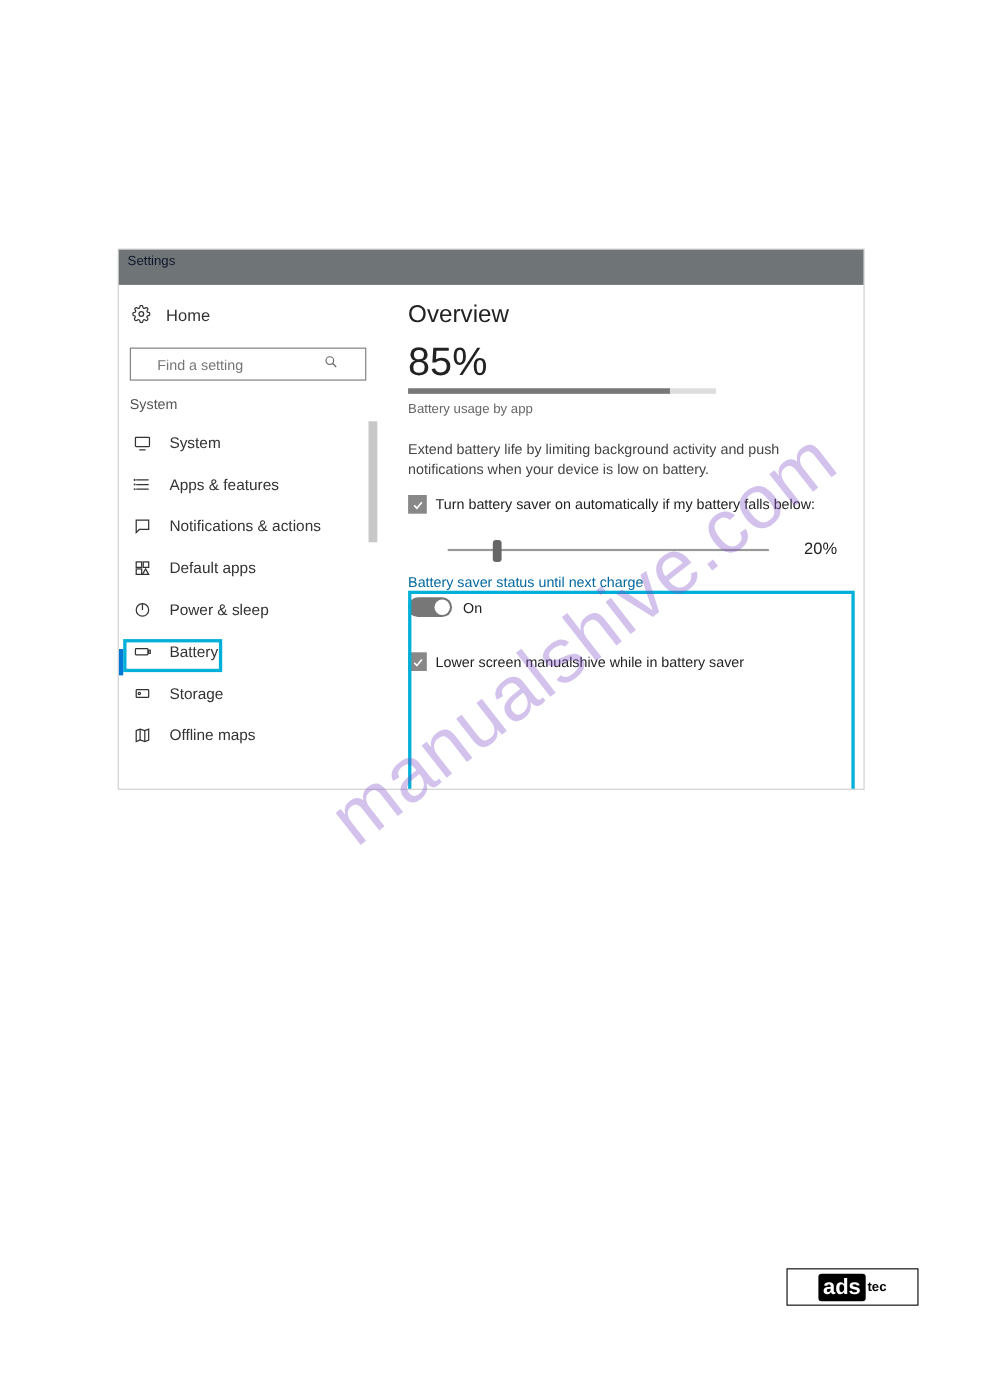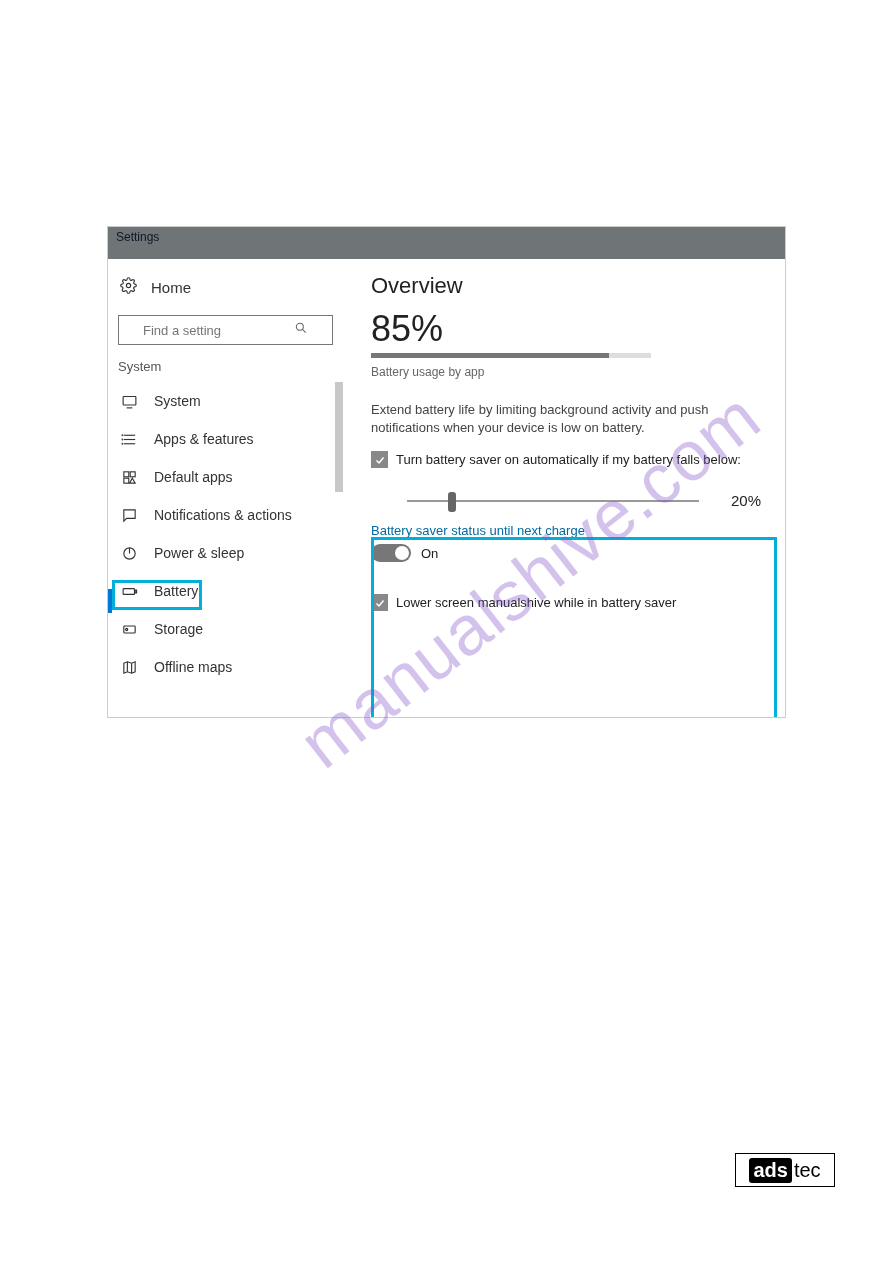--- a/index.html
+++ b/index.html
@@ -194,27 +194,27 @@
     transform: rotate(-38deg);
     pointer-events:none;
     font-weight: 400;
     letter-spacing: 1px;
     font-family: Arial, sans-serif;
   }
   .adstec-logo {
     position: absolute;
     bottom: 76px;
     right: 58px;
-    width: 100px; height: 34px;
+    width: 120px; height: 34px;
     border: 1px solid #000;
     display:flex; align-items:center; justify-content:center;
     font-family: Arial, sans-serif;
   }
   .adstec-logo .ads { background:#000; color:#fff; font-weight:bold; font-size:20px; padding:1px 4px; border-radius:3px;}
-  .adstec-logo .tec { color:#000; font-weight:normal; font-size:20px; padding-left:2px;}
+  .adstec-logo .tec { color:#000; font-weight:bold; font-size:12px; padding-left:2px;}
 </style>
 </head>
 <body>
 
 <div class="settings-window">
   <div class="titlebar">Settings</div>
   <div class="body-area">
 
     <div class="sidebar">
       <div class="home-row">
@@ -258,35 +258,35 @@
                 <circle cx="2" cy="6" r="0.5"></circle>
                 <circle cx="2" cy="12" r="0.5"></circle>
                 <circle cx="2" cy="18" r="0.5"></circle>
               </svg>
             </span>
           <span>Apps &amp; features</span>
         </div>
         <div class="nav-item">
           <span class="icon">
               <svg viewBox="0 0 24 24" fill="none" stroke="#333" stroke-width="1.6">
+                <path d="M4 4h16v12H8l-4 4z"></path>
+              </svg>
+            </span>
+          <span>Notifications &amp; actions</span>
+        </div>
+        <div class="nav-item">
+          <span class="icon">
+              <svg viewBox="0 0 24 24" fill="none" stroke="#333" stroke-width="1.6">
                 <rect x="4" y="4" width="7" height="7"></rect>
                 <rect x="13" y="4" width="7" height="7"></rect>
                 <rect x="4" y="13" width="7" height="7"></rect>
                 <path d="M16 13l4 7h-8z"></path>
               </svg>
             </span>
           <span>Default apps</span>
-        </div>
-        <div class="nav-item">
-          <span class="icon">
-              <svg viewBox="0 0 24 24" fill="none" stroke="#333" stroke-width="1.6">
-                <path d="M4 4h16v12H8l-4 4z"></path>
-              </svg>
-            </span>
-          <span>Notifications &amp; actions</span>
         </div>
         <div class="nav-item">
           <span class="icon">
               <svg viewBox="0 0 24 24" fill="none" stroke="#333" stroke-width="1.6">
                 <circle cx="12" cy="12" r="8"></circle>
                 <line x1="12" y1="4" x2="12" y2="12"></line>
               </svg>
             </span>
           <span>Power &amp; sleep</span>
         </div>

